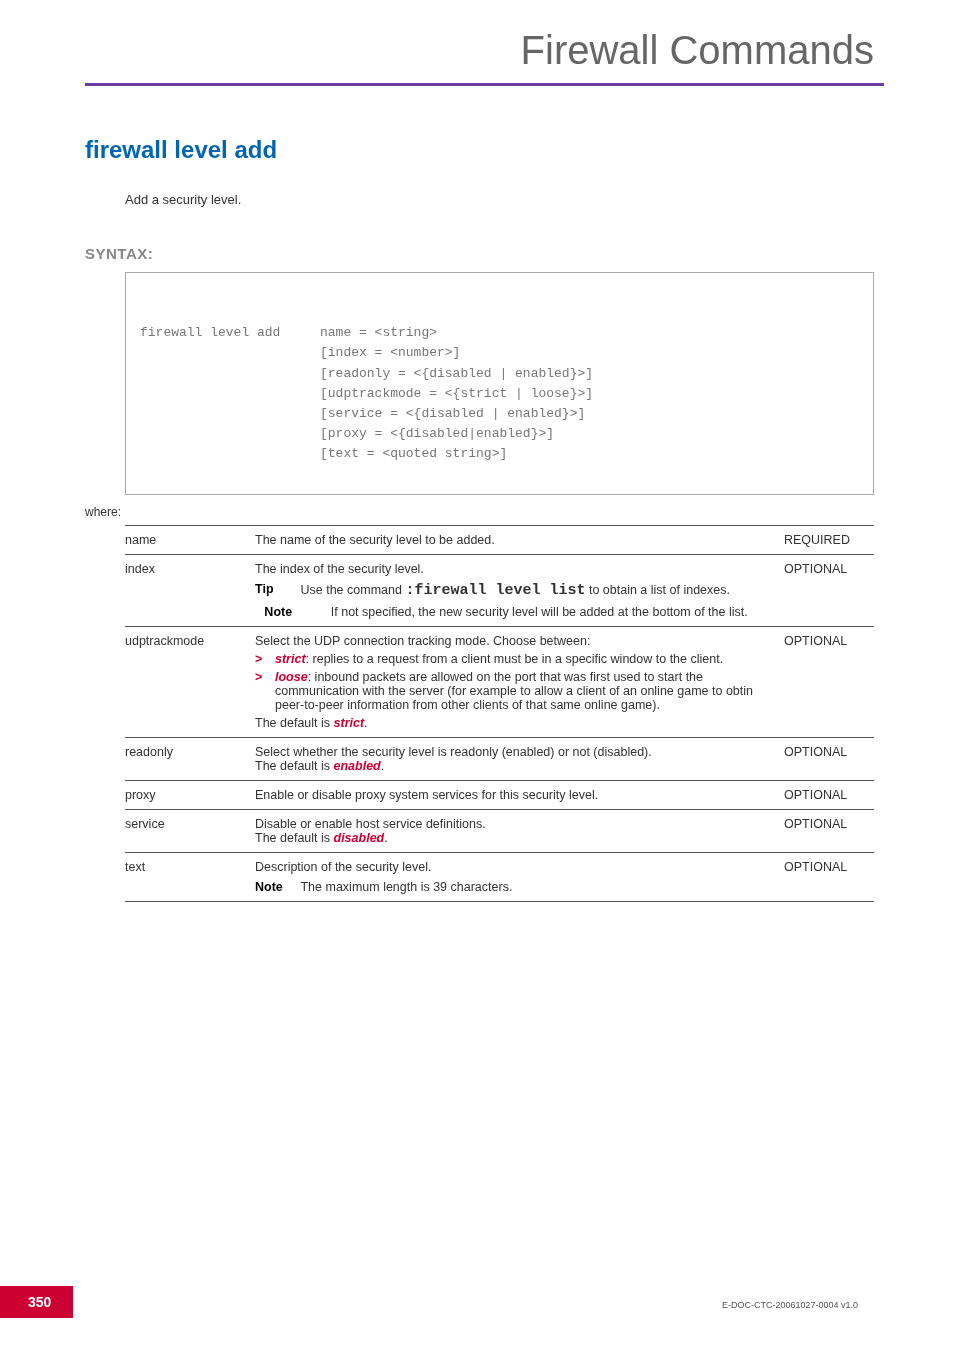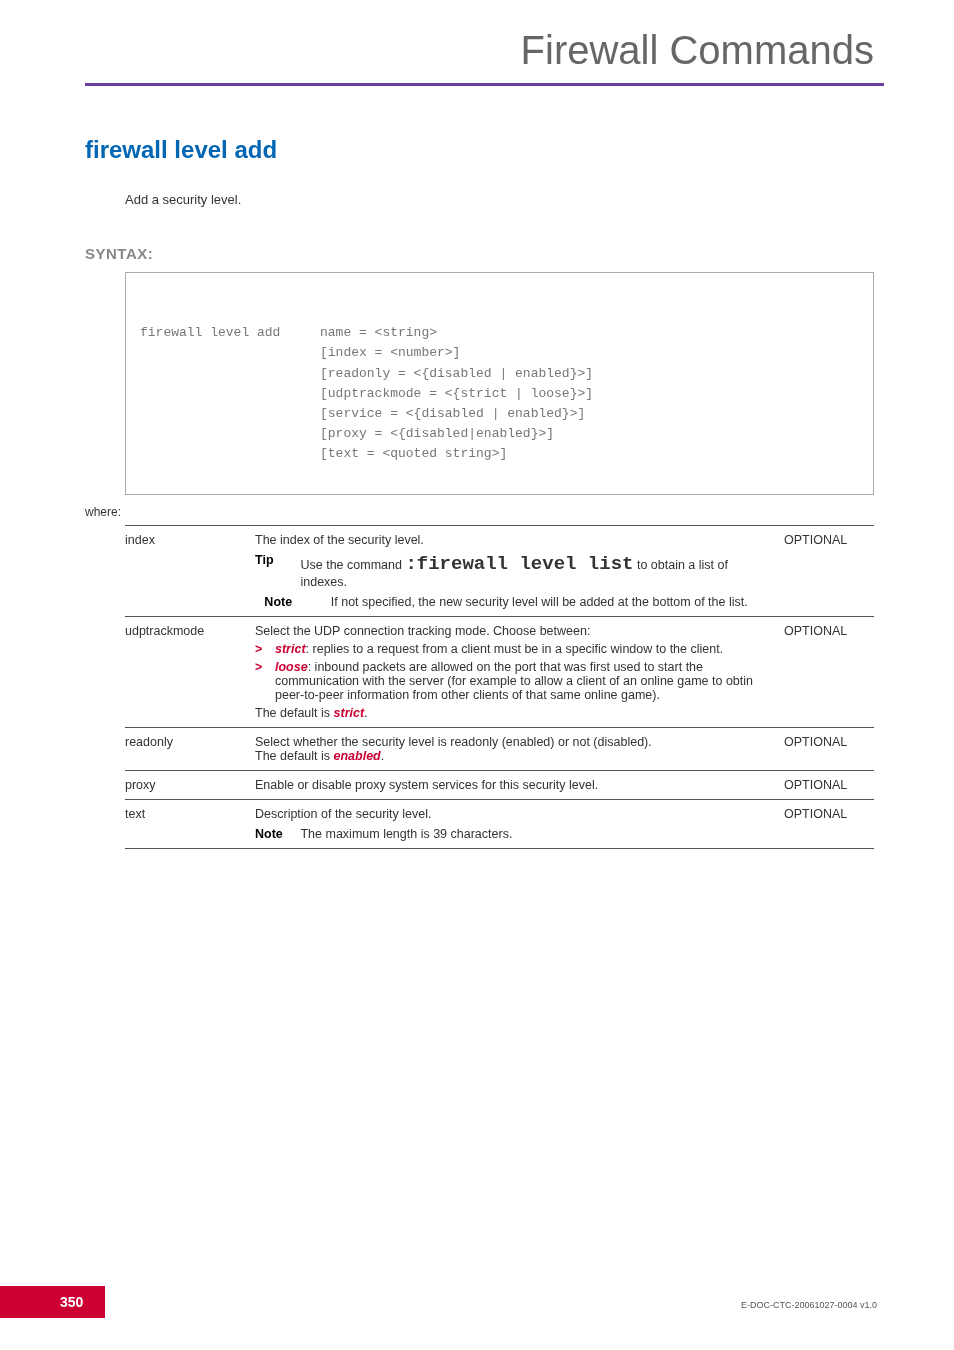--- a/index.html
+++ b/index.html
@@ -91,42 +91,42 @@
     vertical-align: top;
   }
   .inline-indent {
     display: inline-block;
     vertical-align: top;
     width: calc(100% - 50px);
   }
   .mono-bold {
     font-family: "Courier New", monospace;
     font-weight: bold;
-    font-size: 19px;
+    font-size: 15px;
   }
   .bullet-row { display: flex; margin: 4px 0; }
   .bullet-gt { color: #cc0033; font-weight: bold; width: 20px; flex-shrink: 0; }
   .bullet-body { flex: 1; }
   .em-red { color: #cc0033; font-style: italic; font-weight: bold; }
   .footer {
     position: absolute;
     bottom: 32px;
     left: 0; right: 0;
   }
   .page-badge {
     background: #cc0033;
     color: #fff;
     font-weight: bold;
     font-size: 14px;
-    padding: 8px 22px 8px 60px;
+    padding: 8px 22px 8px 28px;
     display: inline-block;
   }
   .doc-id {
     position: absolute;
-    right: 77px;
+    right: 96px;
     bottom: 8px;
     font-size: 9px;
     color: #555;
   }
   .last-row td { border-bottom: 1px solid #555; }
 </style>
 </head>
 <body>
 
 <div class="header">Firewall Commands</div>
@@ -146,20 +146,25 @@
 [service = &lt;{disabled | enabled}&gt;]
 [proxy = &lt;{disabled|enabled}&gt;]
 [text = &lt;quoted string&gt;]</span>
   </div>
 </div>
 
 <div class="where-label">where:</div>
 
 <table class="params-table">
   <tbody>
+      <tr>
+    <td>name</td>
+    <td>The name of the security level to be added.</td>
+    <td>REQUIRED</td>
+  </tr>
   <tr>
     <td>index</td>
     <td>
       <div>The index of the security level.</div>
       <div style="margin-top:6px;">
         <span class="tip-label">Tip</span>
         <span class="inline-indent">
           <span>Use the command </span><span class="mono-bold">:firewall level list</span><span> to obtain a list of indexes.</span>
         </span>
       </div>
@@ -196,20 +201,30 @@
         <span>The default is </span><span class="em-red">enabled</span><span>.</span>
       </div>
     </td>
     <td>OPTIONAL</td>
   </tr>
   <tr>
     <td>proxy</td>
     <td>Enable or disable proxy system services for this security level.</td>
     <td>OPTIONAL</td>
   </tr>
+  <tr>
+    <td>service</td>
+    <td>
+      <div>Disable or enable host service definitions.</div>
+      <div>
+        <span>The default is </span><span class="em-red">disabled</span><span>.</span>
+      </div>
+    </td>
+    <td>OPTIONAL</td>
+  </tr>
   <tr class="last-row">
     <td>text</td>
     <td>
       <div>Description of the security level.</div>
       <div style="margin-top:6px;">
         <span class="note-label">Note</span>
         <span class="inline-indent">The maximum length is 39 characters.</span>
       </div>
     </td>
     <td>OPTIONAL</td>

